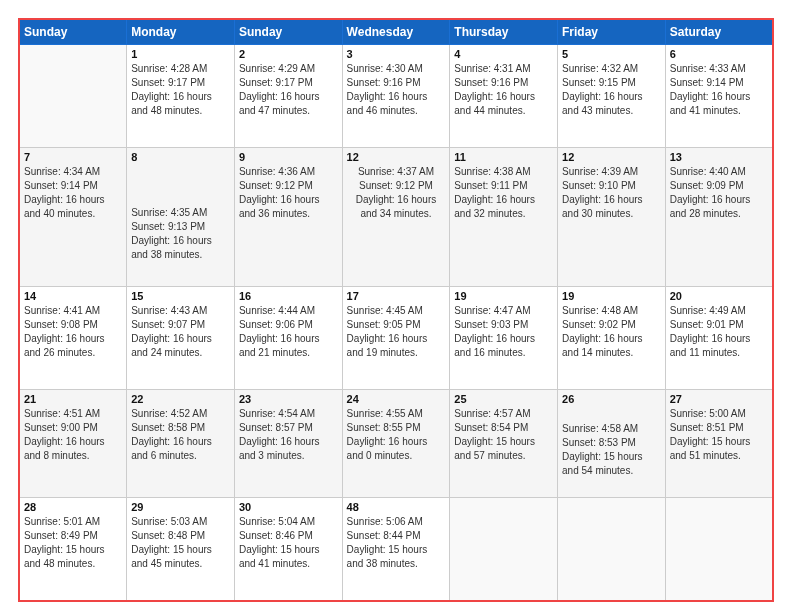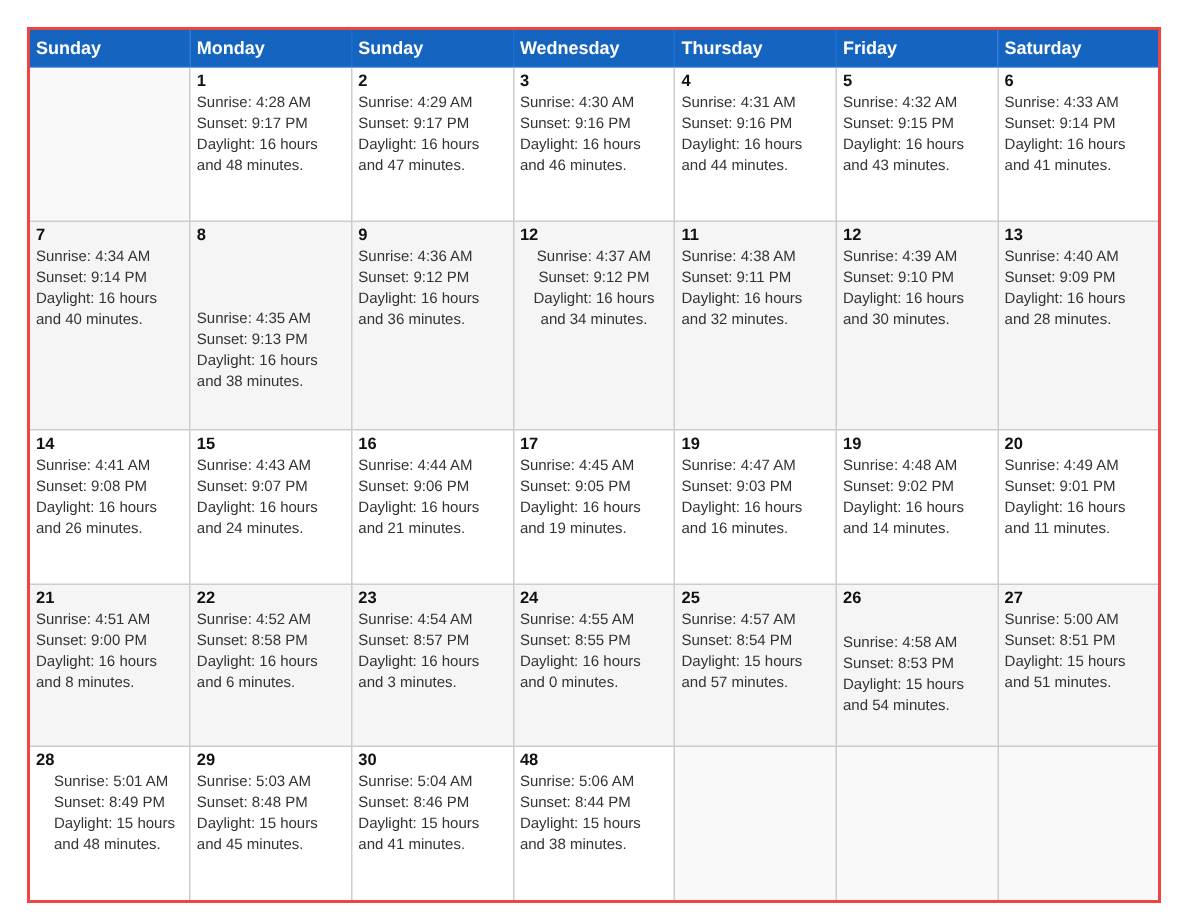--- a/index.html
+++ b/index.html
@@ -301,21 +301,21 @@
             <div class="day-number">27</div>
             <div class="day-info" style="white-space: pre-line;">Sunrise: 5:00 AM
 Sunset: 8:51 PM
 Daylight: 15 hours
 and 51 minutes.</div>
           </td>
         </tr>
         <tr>
           <td>
             <div class="day-number">28</div>
-            <div class="day-info" style="white-space: pre-line; margin-left: 12px;">Sunrise: 5:01 AM
+            <div class="day-info" style="white-space: pre-line;">Sunrise: 5:01 AM
 Sunset: 8:49 PM
 Daylight: 15 hours
 and 48 minutes.</div>
           </td>
           <td>
             <div class="day-number">29</div>
             <div class="day-info" style="white-space: pre-line;">Sunrise: 5:03 AM
 Sunset: 8:48 PM
 Daylight: 15 hours
 and 45 minutes.</div>

